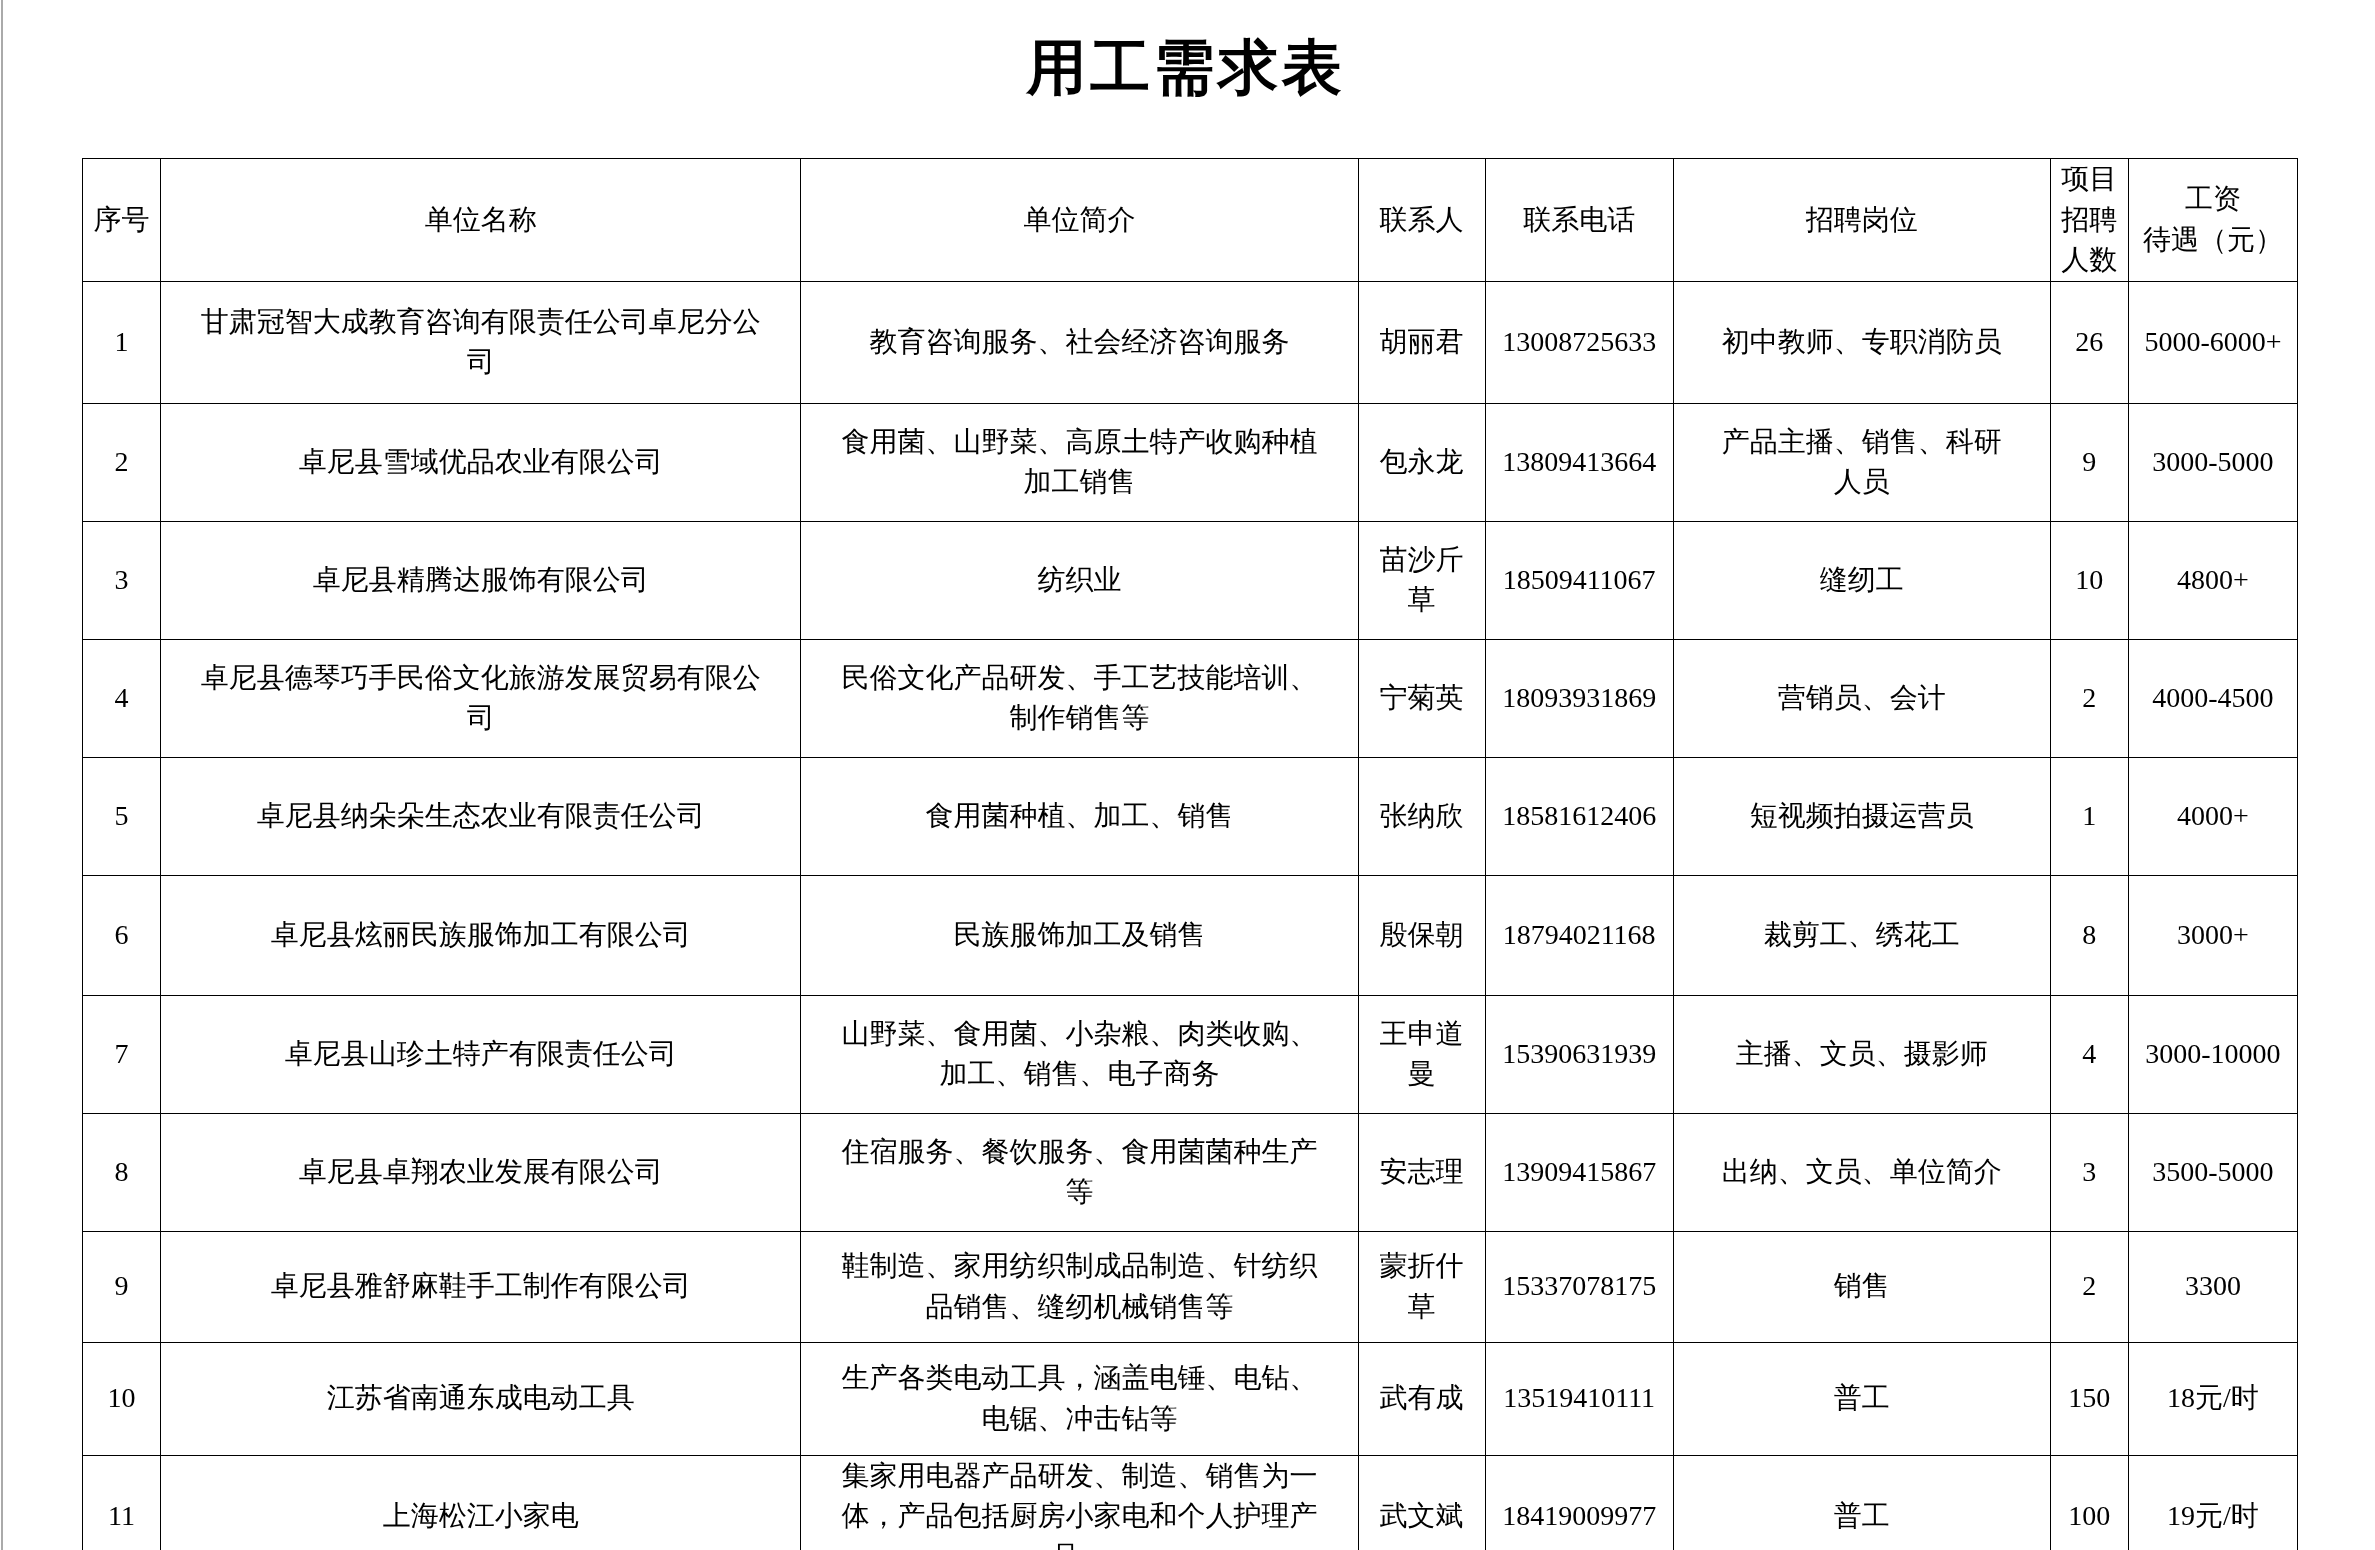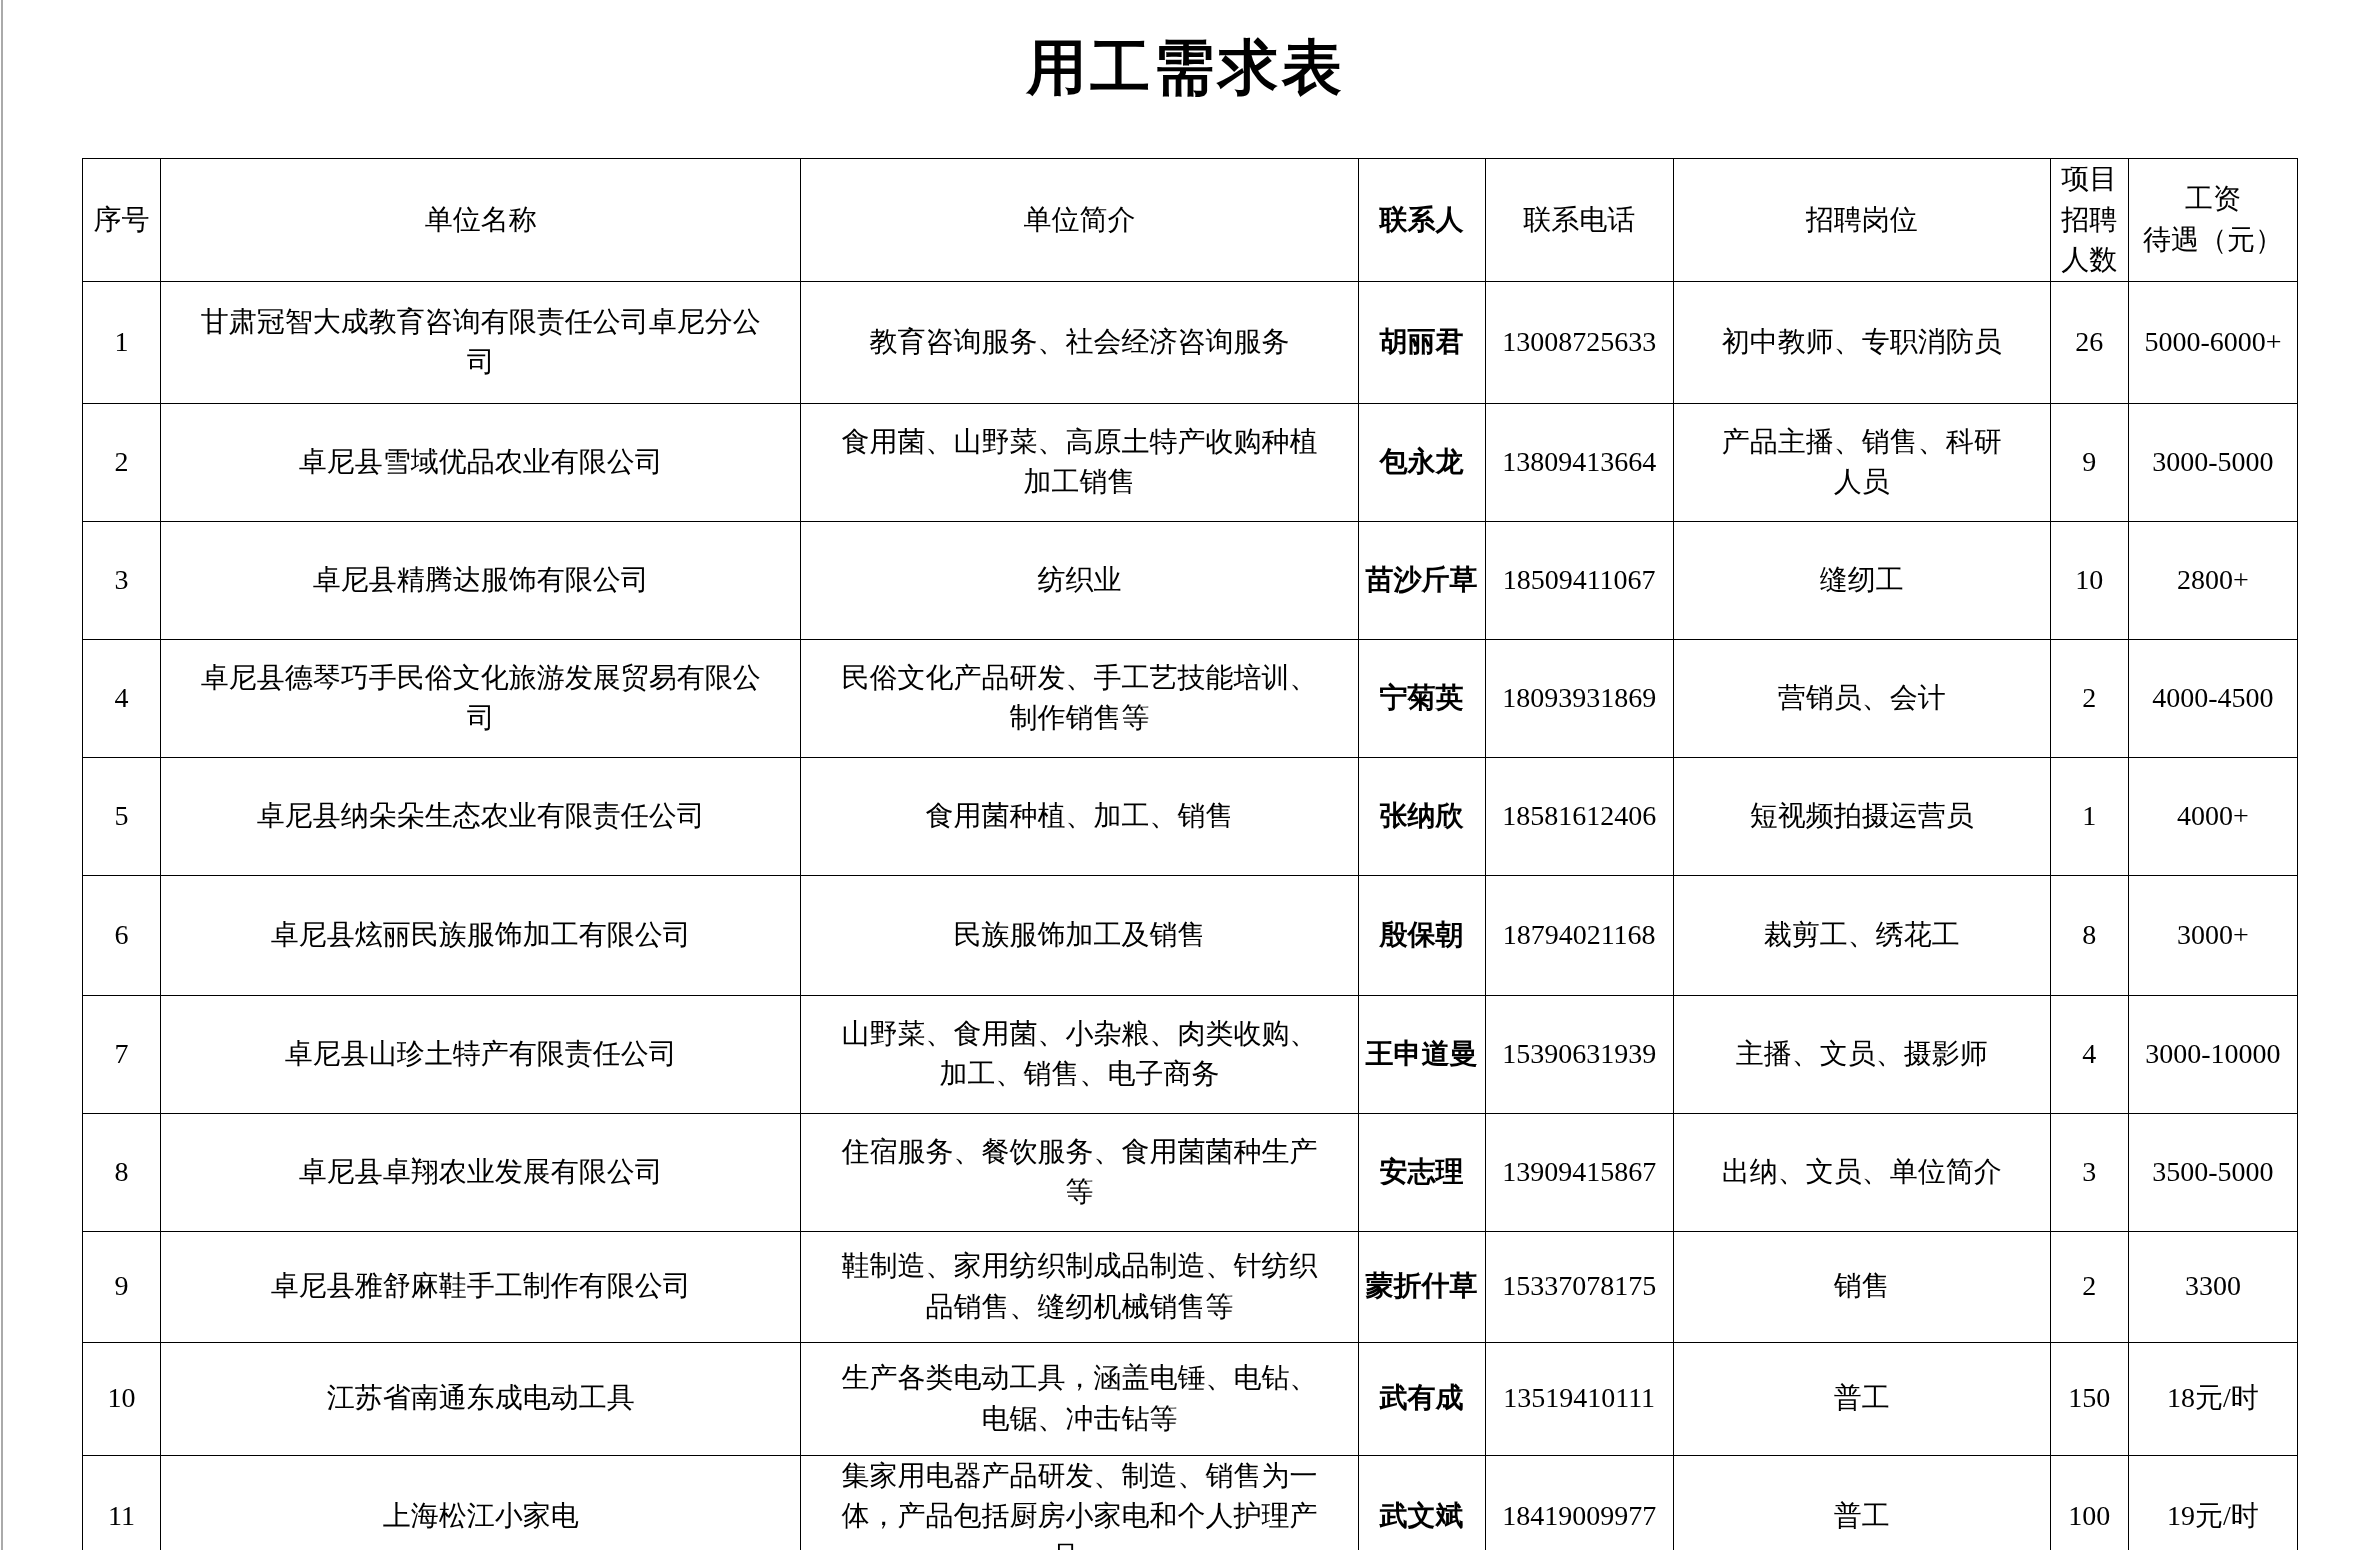--- a/index.html
+++ b/index.html
@@ -51,21 +51,21 @@
   thead tr{height:120px;}
   tbody tr{height:118px;}
   tbody tr:nth-child(1){height:122px;}
   tbody tr:nth-child(6){height:120px;}
   tbody tr:nth-child(9){height:111px;}
   tbody tr:nth-child(10){height:113px;}
   tbody tr:nth-child(11){height:97px;}
   
   table.demand th:nth-child(2), table.demand td:nth-child(2){padding:8px 33px;}
   table.demand th:nth-child(3), table.demand td:nth-child(3){padding:0 34px;}
-  table.demand th:nth-child(4), table.demand td:nth-child(4){padding:0 5px;font-weight:bold;}
+  table.demand th:nth-child(4), table.demand td:nth-child(4){padding:0 19px;}
   table.demand th:nth-child(6), table.demand td:nth-child(6){padding:0 44px;}
 </style>
 </head>
 <body>
 
 <div class="page">
   <div class="page-edge-left"></div>
 
   <h1 class="doc-title">用工需求表</h1>
 
@@ -117,21 +117,21 @@
       <td>3000-5000</td>
     </tr>
         <tr>
       <td>3</td>
       <td>卓尼县精腾达服饰有限公司</td>
       <td>纺织业</td>
       <td>苗沙斤草</td>
       <td>18509411067</td>
       <td>缝纫工</td>
       <td>10</td>
-      <td>2800+</td>
+      <td>4800+</td>
     </tr>
         <tr>
       <td>4</td>
       <td>卓尼县德琴巧手民俗文化旅游发展贸易有限公司</td>
       <td>民俗文化产品研发、手工艺技能培训、制作销售等</td>
       <td>宁菊英</td>
       <td>18093931869</td>
       <td>营销员、会计</td>
       <td>2</td>
       <td>4000-4500</td>

